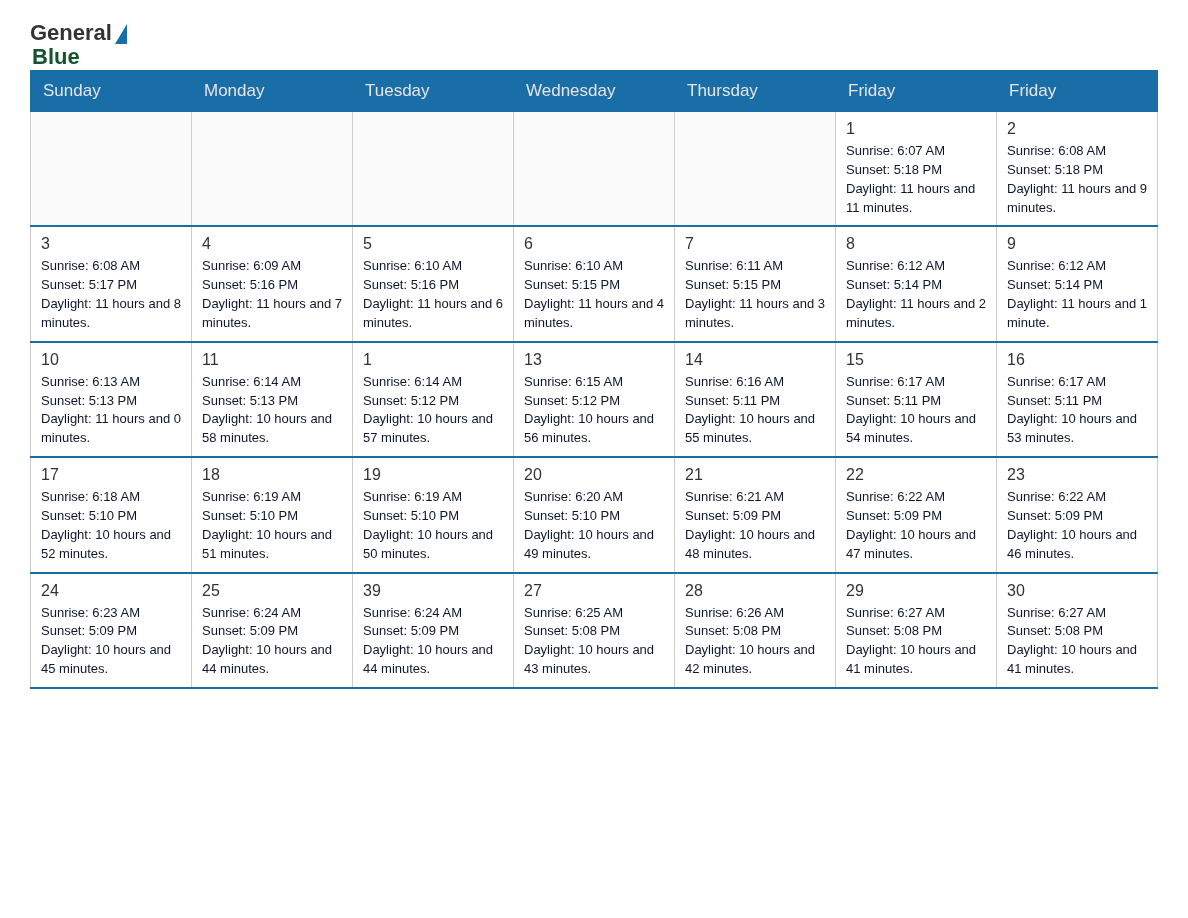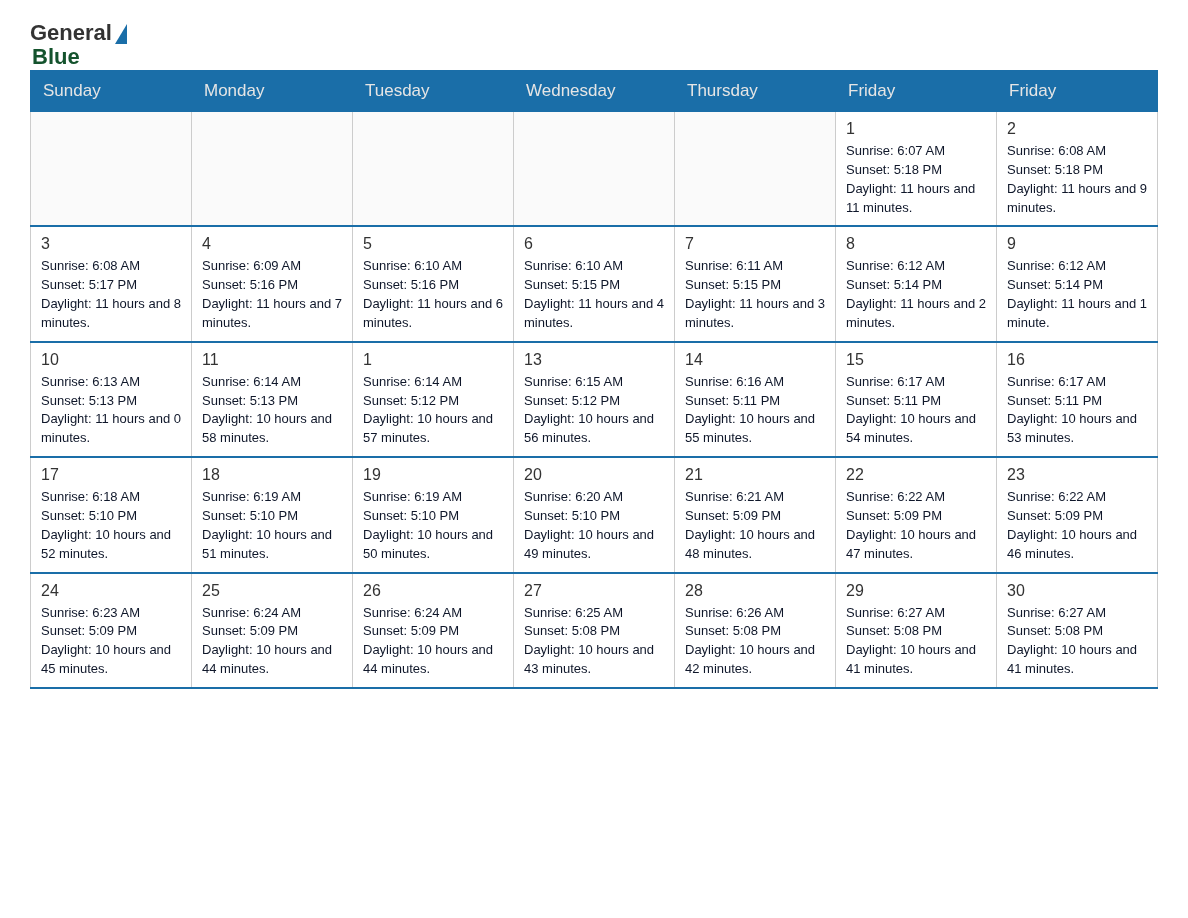--- a/index.html
+++ b/index.html
@@ -289,21 +289,21 @@
 Sunset: 5:09 PM
 Daylight: 10 hours and 45 minutes.</div>
         </td>
         <td>
           <span class="day-number">25</span>
           <div class="cell-content" style="white-space: pre-line;">Sunrise: 6:24 AM
 Sunset: 5:09 PM
 Daylight: 10 hours and 44 minutes.</div>
         </td>
         <td>
-          <span class="day-number">26</span>
+          <span class="day-number">39</span>
           <div class="cell-content" style="white-space: pre-line;">Sunrise: 6:24 AM
 Sunset: 5:09 PM
 Daylight: 10 hours and 44 minutes.</div>
         </td>
         <td>
           <span class="day-number">27</span>
           <div class="cell-content" style="white-space: pre-line;">Sunrise: 6:25 AM
 Sunset: 5:08 PM
 Daylight: 10 hours and 43 minutes.</div>
         </td>

